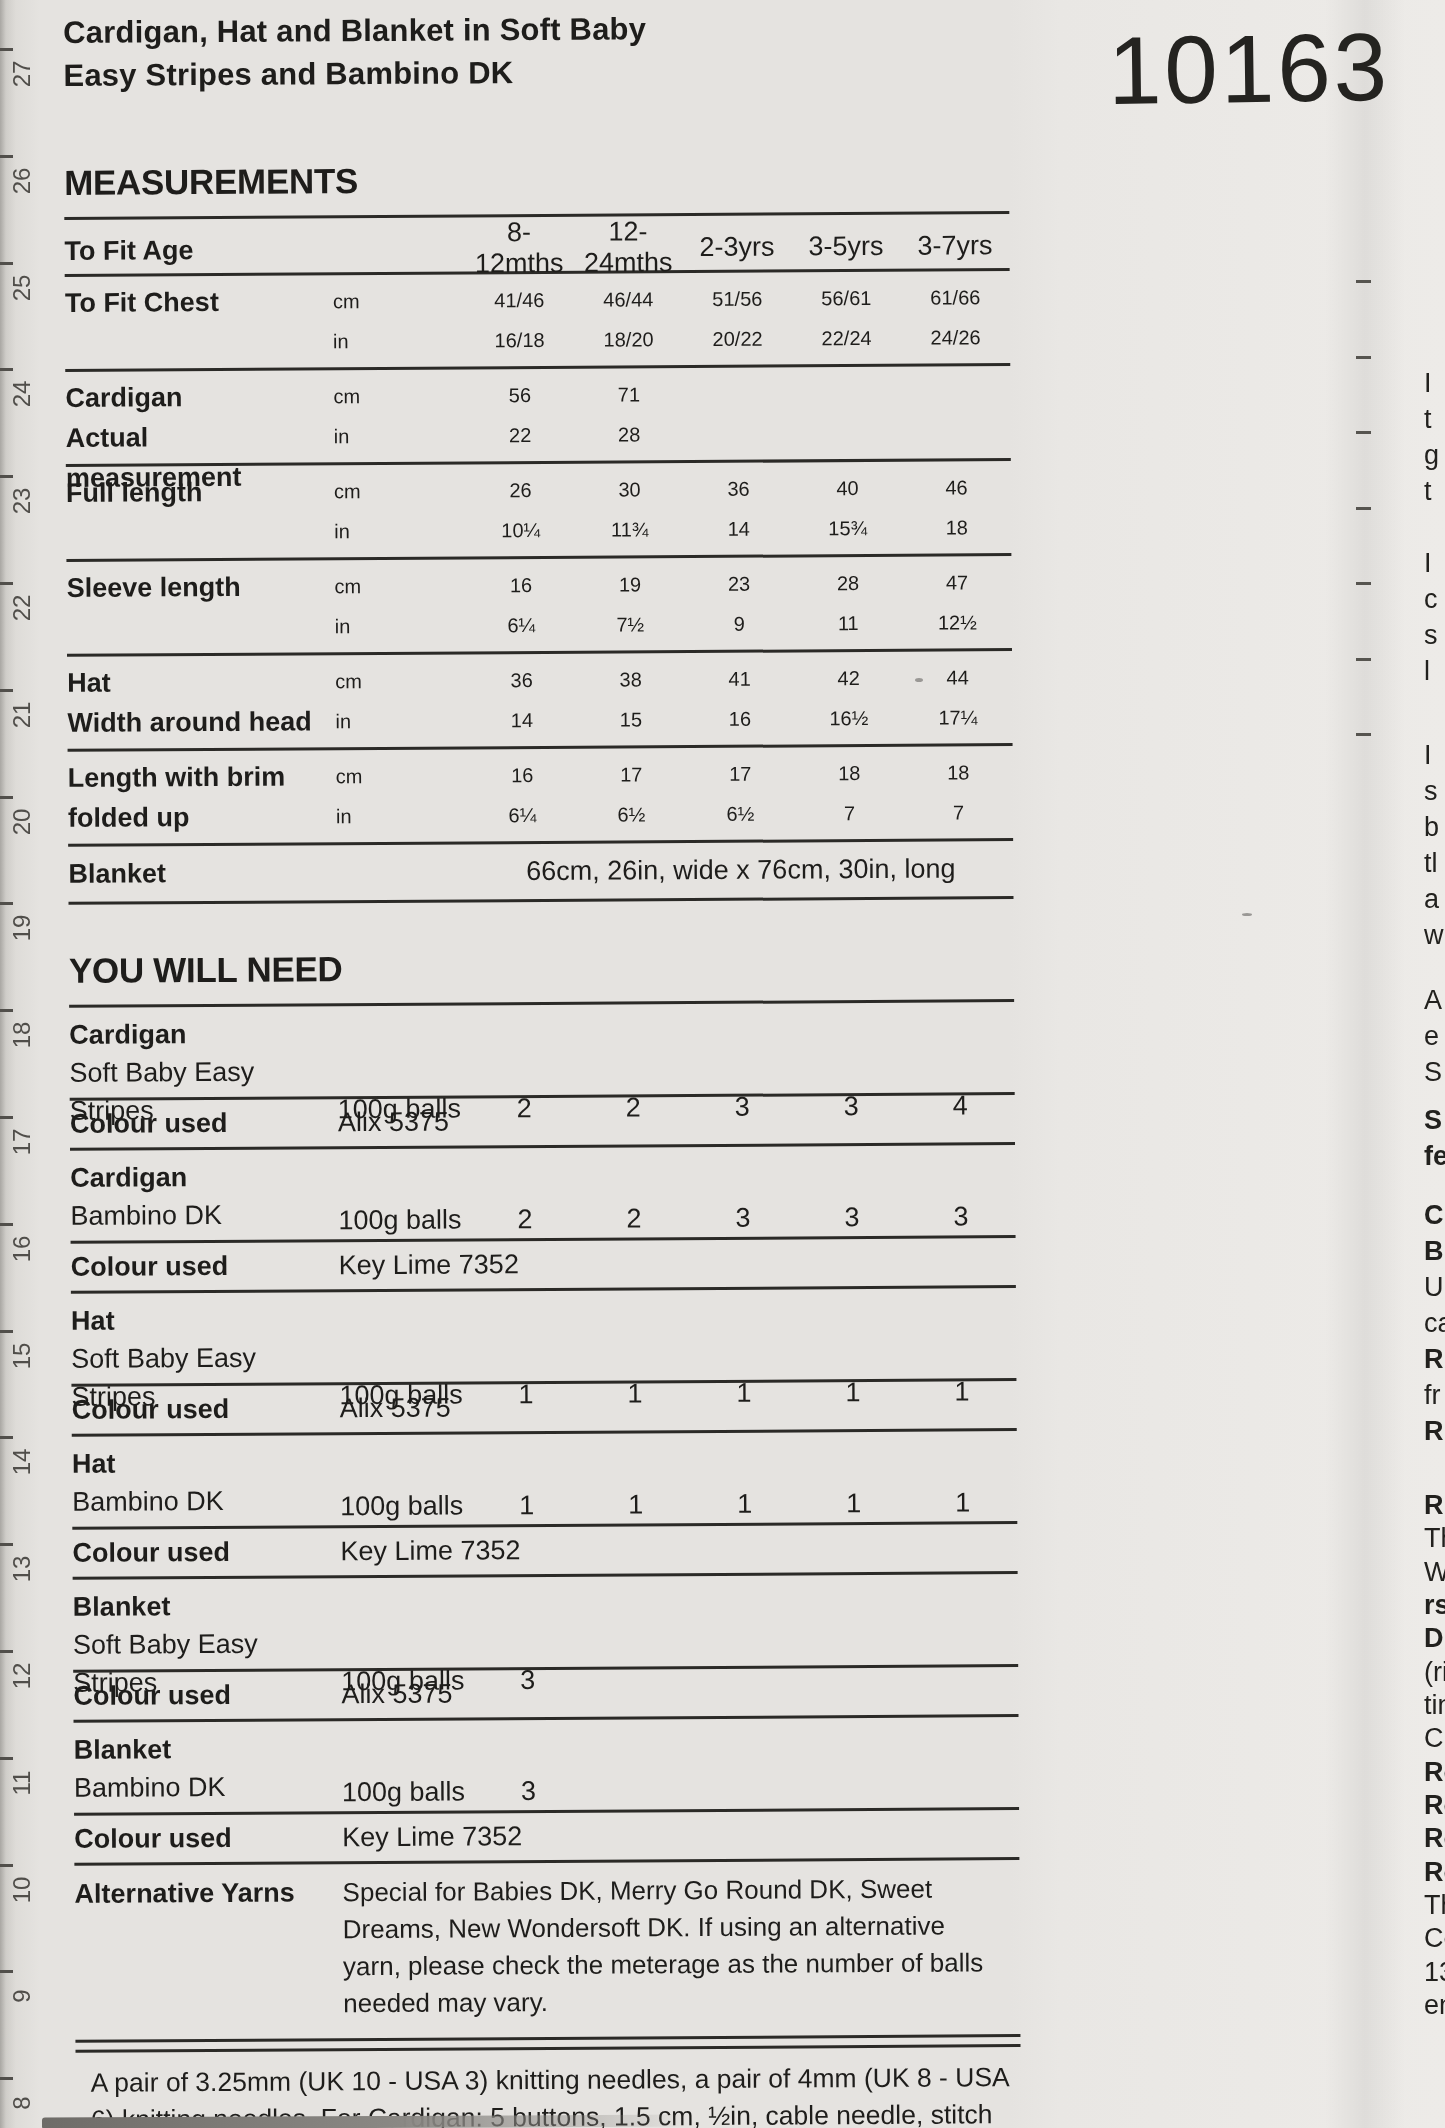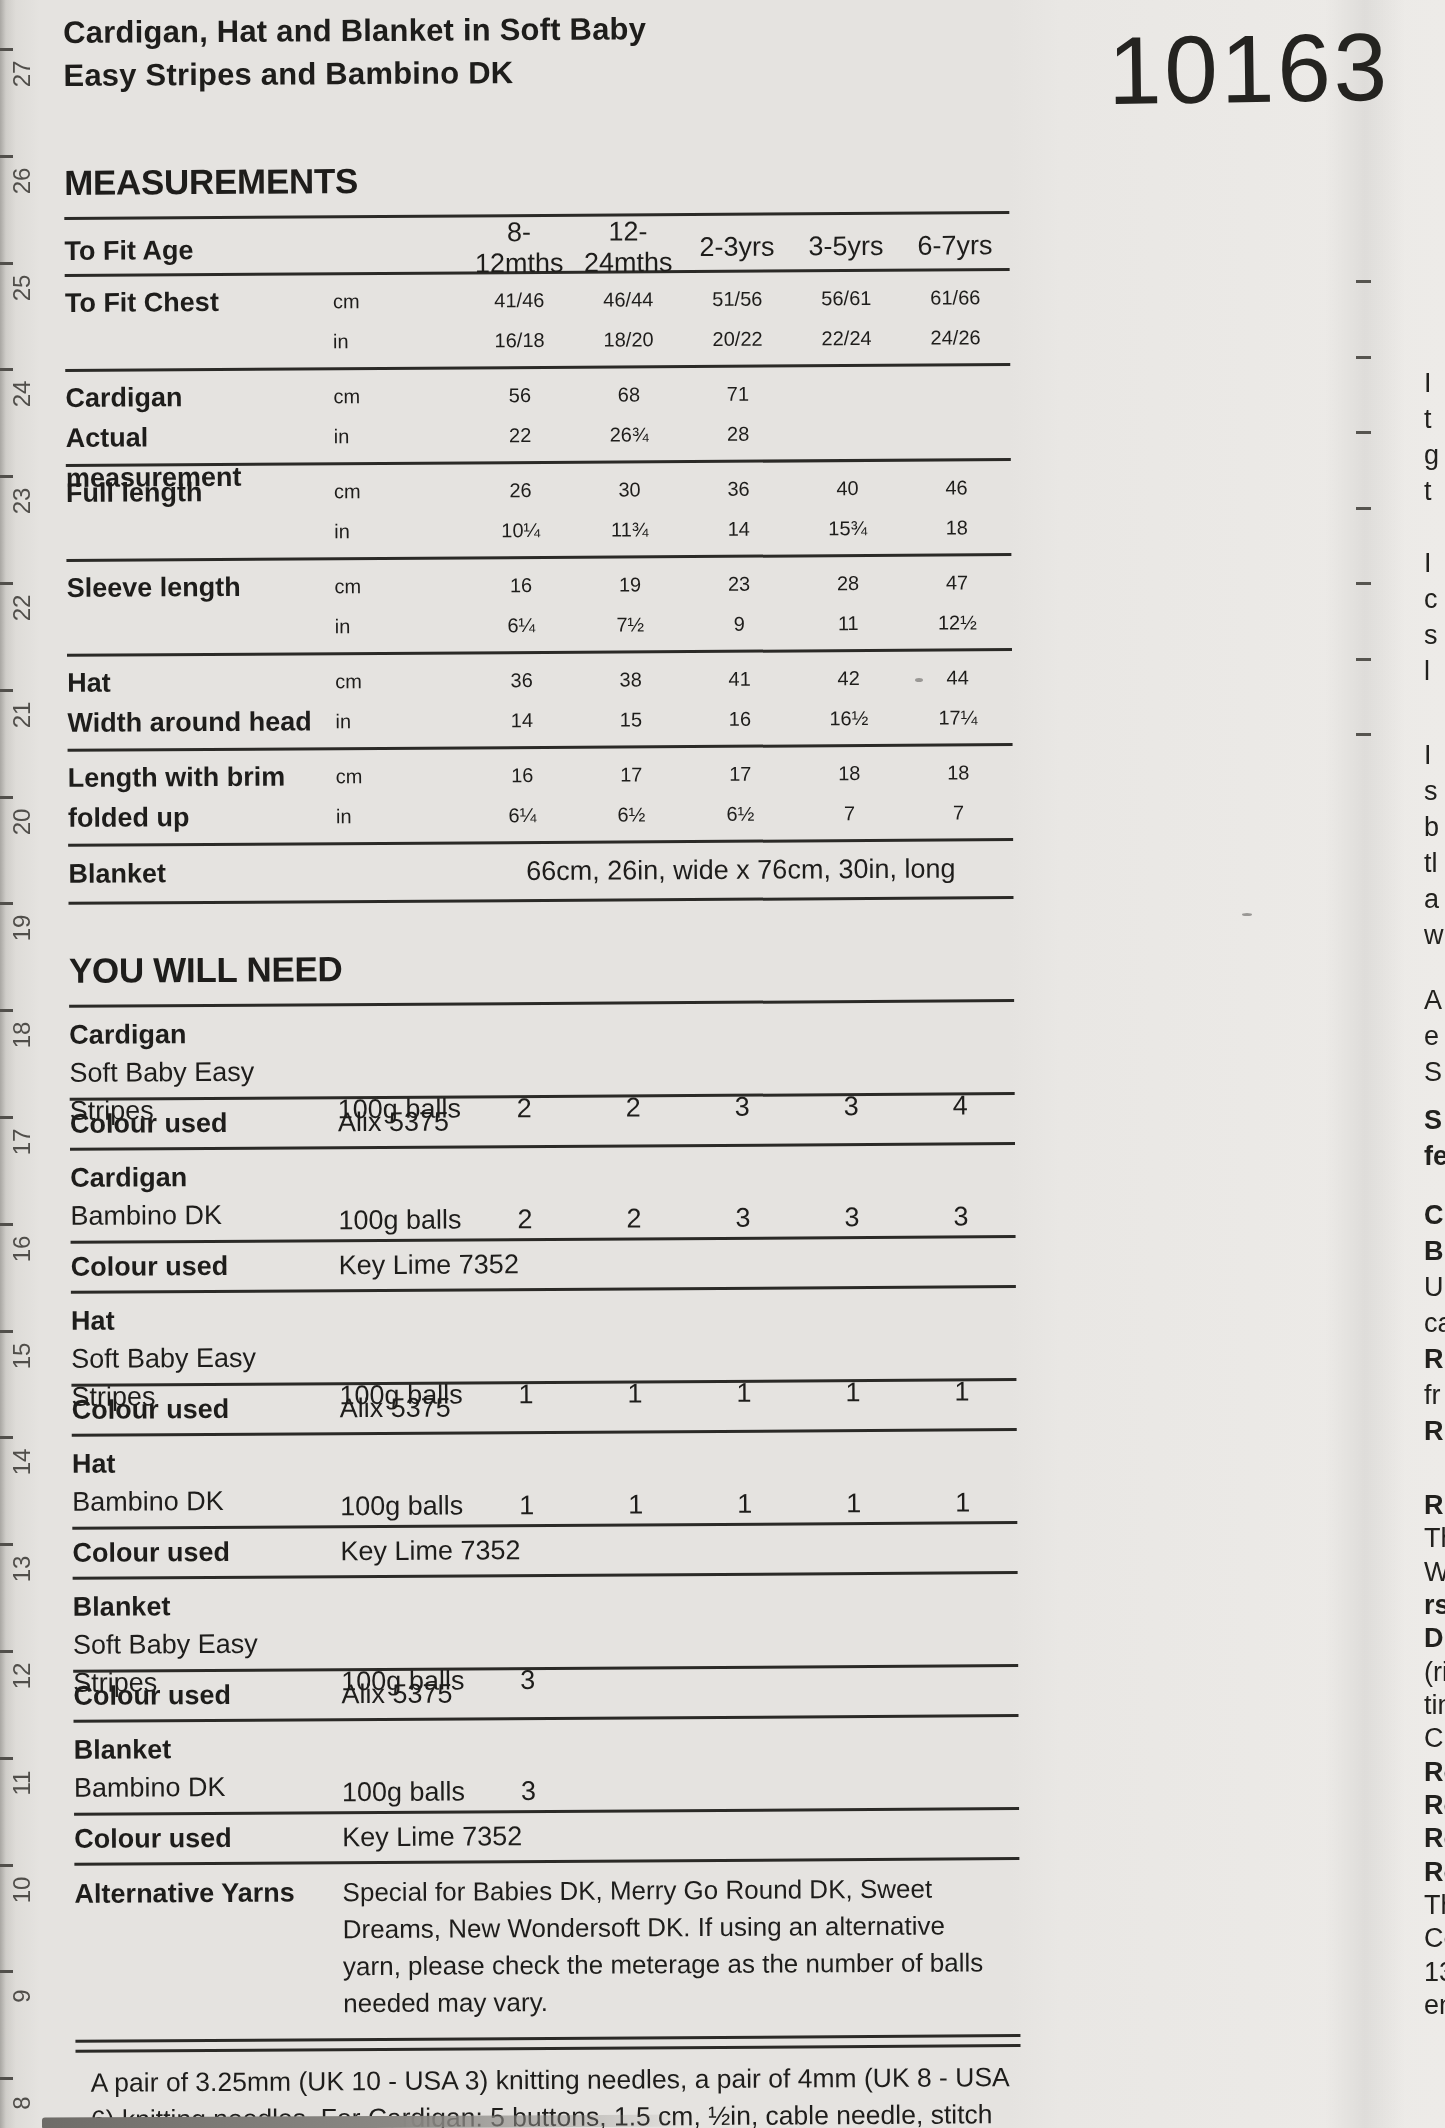--- a/index.html
+++ b/index.html
@@ -110,21 +110,21 @@
 
     <h1 class="section-heading mh">MEASUREMENTS</h1>
     <div class="rule after-h"></div>
 
     <div class="grid age-row bb" id="age-row">
       <div class="lbl span2">To Fit Age</div>
     <div class="c size-h">8-12mths</div>
         <div class="c size-h">12-24mths</div>
         <div class="c size-h">2-3yrs</div>
         <div class="c size-h">3-5yrs</div>
-        <div class="c size-h">6-7yrs</div>
+        <div class="c size-h">3-7yrs</div>
       </div>
 
     <div id="meas-rows">
         <div class="grid meas-row bb">
     <div class="lbl">
       <div class="l1">To Fit Chest</div>
       <div class="l2"></div>
     </div>
     <div class="unit">
       <div class="u1">cm</div>
@@ -156,24 +156,20 @@
       <div class="l1">Cardigan</div>
       <div class="l2">Actual measurement</div>
     </div>
     <div class="unit">
       <div class="u1">cm</div>
       <div class="u2">in</div>
     </div>
   <div class="c vcell">
             <div>56</div>
             <div>22</div>
-          </div>
-          <div class="c vcell">
-            <div>68</div>
-            <div>26¾</div>
           </div>
           <div class="c vcell">
             <div>71</div>
             <div>28</div>
           </div>
         </div>
         <div class="grid meas-row bb">
     <div class="lbl">
       <div class="l1">Full length</div>
       <div class="l2"></div>

